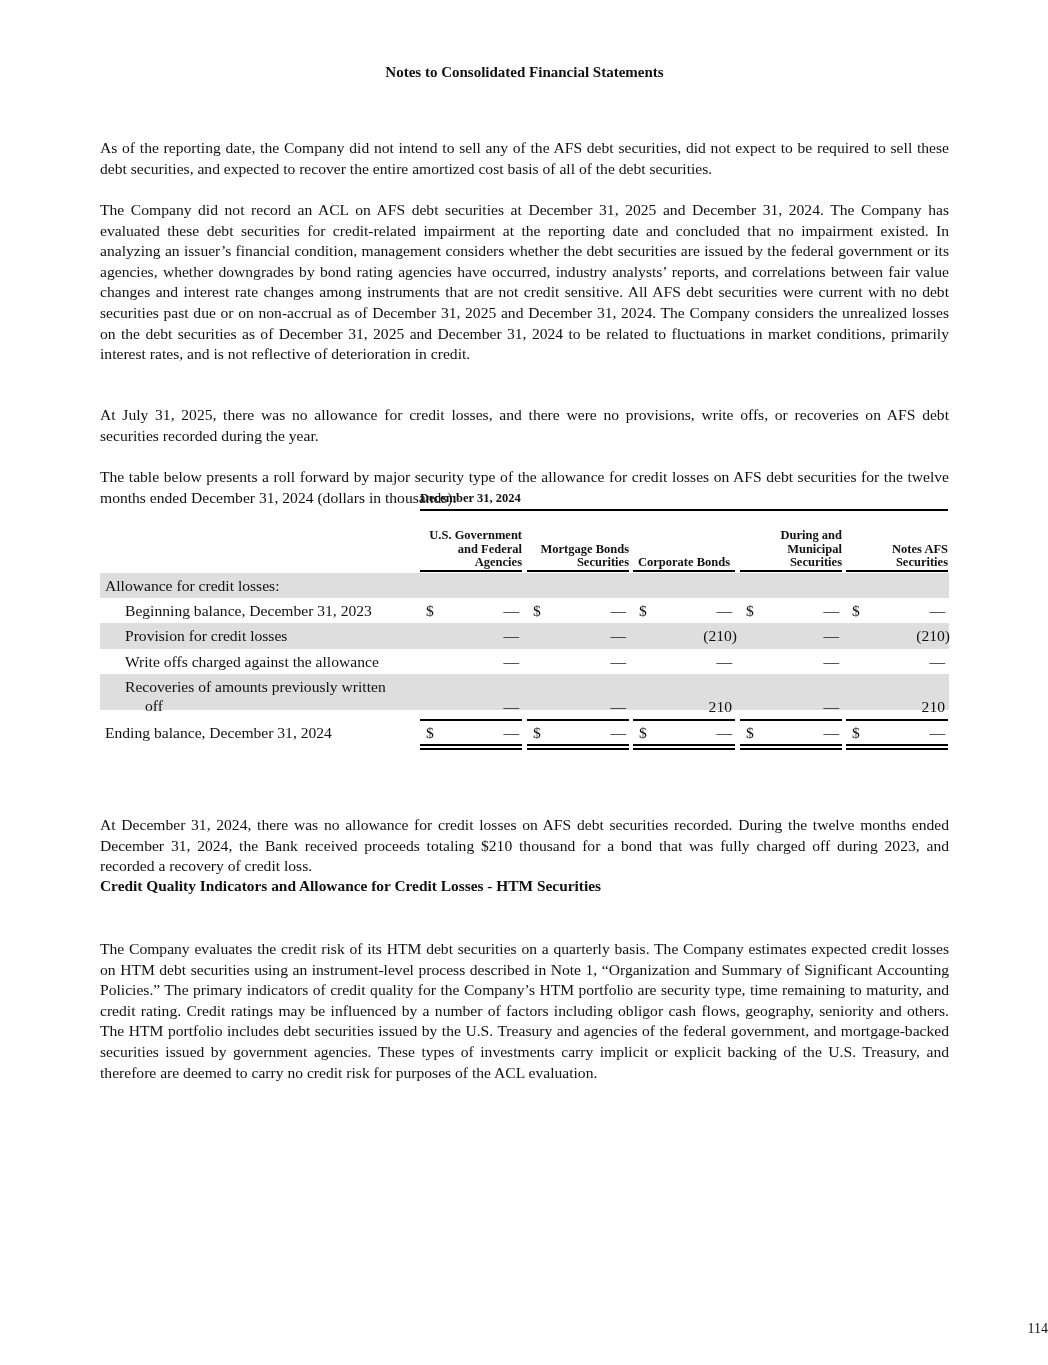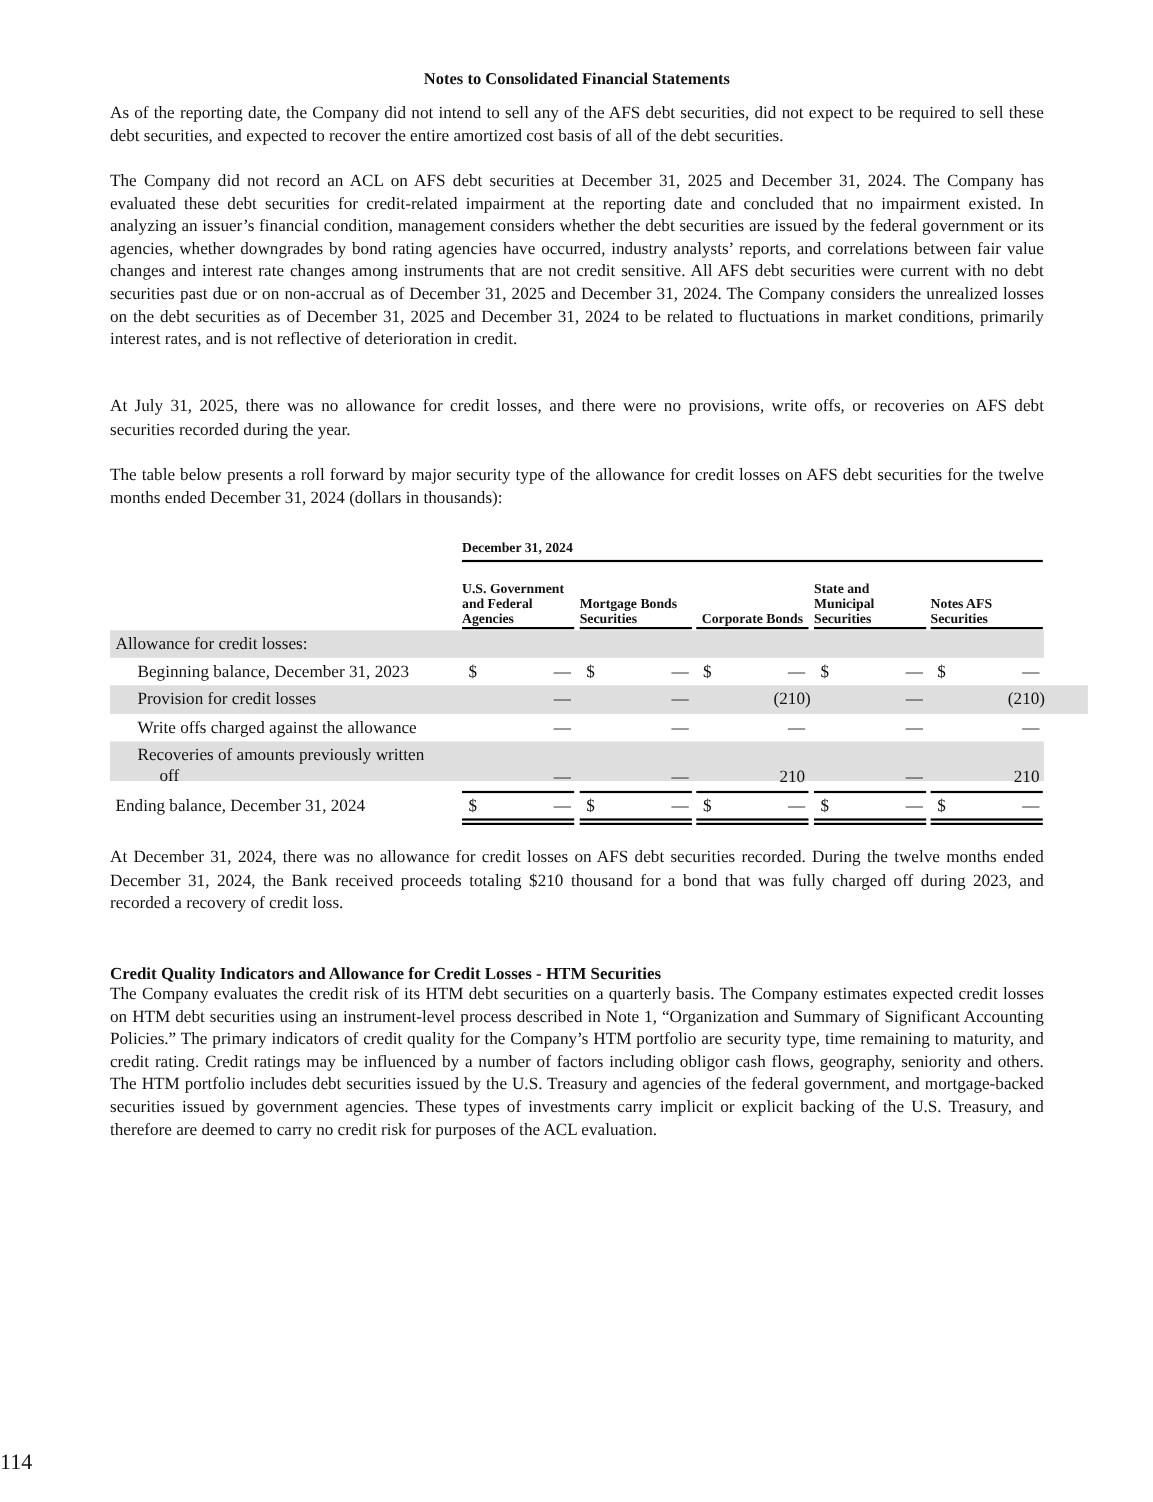--- a/index.html
+++ b/index.html
@@ -10,53 +10,53 @@
   }
   .page { position: absolute; left: 100px; top: 0; width: 849px; }
   .title {
     position: absolute; top: 62px; left: 0; width: 849px; text-align: center;
     font-weight: bold; font-size: 15px; line-height: 20px;
   }
   .para {
     position: absolute; left: 0; width: 849px;
     font-size: 15.6px; line-height: 20.6px; text-align: justify; margin: 0;
   }
-  .para.last-left { text-align-last: left; }
+  .para.last-left { text-align-last: left; margin-top: 45px; }
   .heading {
     position: absolute; left: 0; width: 849px;
     font-weight: bold; font-size: 15.4px; line-height: 20px;
   }
   
   .tbl { position: absolute; left: 0; top: 490px; width: 849px; }
   .period {
     position: absolute; left: 320px; width: 528px; top: 0; 
     font-weight: bold; font-size: 12.5px; line-height: 16px;
   }
   .period-rule { position: absolute; left: 320px; width: 528px; top: 19px; height: 0; border-top: 2px solid #000; }
   .colhead {
     position: absolute; top: 24px; height: 56px; width: 102px;
-    display: flex; align-items: flex-end; justify-content: center; text-align: left;
+    display: flex; align-items: flex-end; justify-content: center; text-align: right;
     font-weight: bold; font-size: 12.5px; line-height: 13.6px;
   }
   .colhead-rule { position: absolute; top: 80px; width: 102px; height: 0; border-top: 2px solid #000; }
   .row {
     position: absolute; left: 0; width: 849px;
     font-size: 15.6px; line-height: 20px;
   }
   .row.shade { background: #dedede; }
   .row .label { position: absolute; left: 5px; }
   .row .label.indent { left: 25px; }
   .row .cell { position: absolute; width: 102px; }
   .row .cur { position: absolute; left: 6px; }
   .row .val { position: absolute; right: 3px; }
   .rule-single { position: absolute; width: 102px; height: 0; border-top: 2px solid #000; }
   .rule-double { position: absolute; width: 102px; height: 2px; border-top: 2px solid #000; border-bottom: 2px solid #000; }
   .pagenum {
-    position: absolute; top: 1319px; left: 0; width: 1048px; text-align: left;
-    font-size: 20px; line-height: 20px;
+    position: absolute; top: 1319px; left: 0; width: 1048px; text-align: right;
+    font-size: 14px; line-height: 20px;
   }
 </style>
 </head>
 <body>
 
 <div class="page">
 
   <div class="title">Notes to Consolidated Financial Statements</div>
 
   <p class="para last-left" style="top:93px;">As of the reporting date, the Company did not intend to sell any of the AFS debt securities, did not expect to be required to sell these debt securities, and expected to recover the entire amortized cost basis of all of the debt securities.</p>
@@ -64,21 +64,21 @@
   <p class="para last-left" style="top:360px;">At July 31, 2025, there was no allowance for credit losses, and there were no provisions, write offs, or recoveries on AFS debt securities recorded during the year.</p>
   <p class="para last-left" style="top:422px;">The table below presents a roll forward by major security type of the allowance for credit losses on AFS debt securities for the twelve months ended December 31, 2024  (dollars in thousands):</p>
 
   <div class="tbl">
     <div class="period">December 31, 2024</div>
     <div class="period-rule"></div>
 
     <div class="colhead" style="left:320px;">U.S. Government and Federal Agencies</div>
     <div class="colhead" style="left:427px;">Mortgage Bonds Securities</div>
     <div class="colhead" style="left:533px;">Corporate Bonds</div>
-    <div class="colhead" style="left:640px;">State and Municipal Securities</div>
+    <div class="colhead" style="left:640px;">During and Municipal Securities</div>
     <div class="colhead" style="left:746px;">Notes AFS Securities</div>
 
     <div class="colhead-rule" style="left:320px;"></div>
     <div class="colhead-rule" style="left:427px;"></div>
     <div class="colhead-rule" style="left:533px;"></div>
     <div class="colhead-rule" style="left:640px;"></div>
     <div class="colhead-rule" style="left:746px;"></div>
 
     <div class="row shade" style="top:83px; height:25px;">
       <span class="label" style="top:3px;">Allowance for credit losses:</span>
@@ -101,21 +101,21 @@
       <div class="cell" style="left:640px; top:3px;">
           <span class="cur">$</span>
           <span class="val">—</span>
         </div>
       <div class="cell" style="left:746px; top:3px;">
           <span class="cur">$</span>
           <span class="val">—</span>
         </div>
     </div>
 
-    <div class="row shade" style="top:133px; height:26px;padding-left:40px;">
+    <div class="row shade" style="top:133px; height:26px;">
       <span class="label indent" style="top:3px;">Provision for credit losses</span>
       <div class="cell" style="left:320px; top:3px;">
           <span class="val">—</span>
         </div>
       <div class="cell" style="left:427px; top:3px;">
           <span class="val">—</span>
         </div>
       <div class="cell" style="left:533px; top:3px;">
           <span class="val" style="right:-2px;">(210)</span>
         </div>

